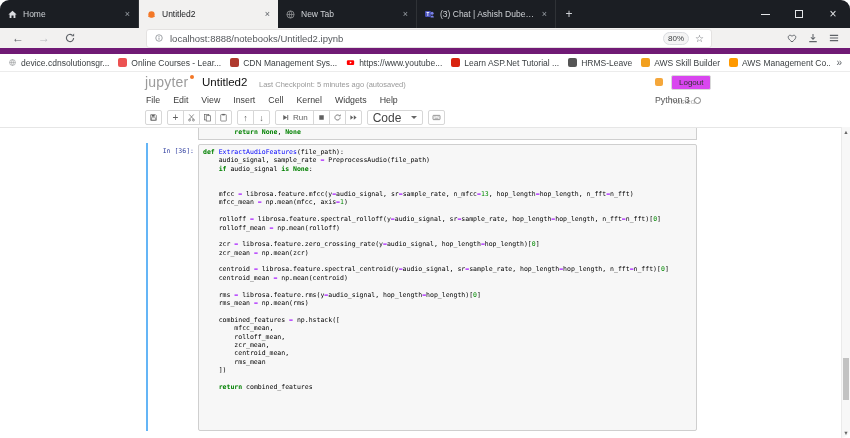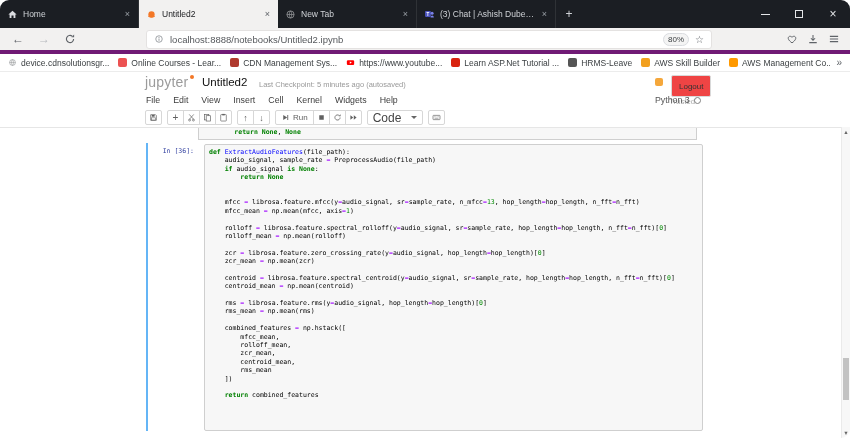--- a/index.html
+++ b/index.html
@@ -19,21 +19,21 @@
   .tab.active .tab-close{color:#5f6368;}
   .newtab{width:26px;display:flex;align-items:center;justify-content:center;color:#cfd2d6;font-size:12px;}
   .newtab::before{content:"+";}
   .wincontrols{margin-left:auto;display:flex;}
   .winbtn{width:34px;display:flex;align-items:center;justify-content:center;color:#e4e6e8;}
   .min-glyph{display:block;width:9px;border-top:1px solid #e4e6e8;}
   .max-glyph{display:block;width:8px;height:8px;border:1px solid #e4e6e8;}
   .winbtn.close::before{content:"×";font-size:12px;}
 
   
-  .navbar{position:absolute;top:28px;left:0;right:0;height:26px;background:#f2f1f0;border-bottom:4px solid #701a75;display:flex;align-items:center;padding:0 10px;}
+  .navbar{position:absolute;top:28px;left:0;right:0;height:26px;background:#f2f1f0;border-bottom:6px solid #701a75;display:flex;align-items:center;padding:0 10px;}
   .navic{width:16px;height:16px;display:flex;align-items:center;justify-content:center;color:#5f6368;font-size:12px;margin-right:10px;}
   .navic.fwd{color:#b6b9bd;}
   .navic svg{width:12px;height:12px;display:block;}
   .nav-back::before{content:"←";}
   .nav-fwd::before{content:"→";}
   .urlbox{margin-left:58px;width:566px;height:19px;background:#fff;border:1px solid #e4e2e1;border-radius:3px;display:flex;align-items:center;padding:0 7px;gap:6px;}
   .urlbox .ic svg{width:10px;height:10px;display:block;}
   .url{font-size:9.5px;color:#55585c;flex:1;white-space:nowrap;overflow:hidden;}
   .zoom{font-size:8px;color:#3c4043;border:1px solid #dadce0;background:#f4f4f4;border-radius:7px;padding:1px 4px;}
   .star{color:#5f6368;font-size:10px;}
@@ -51,21 +51,21 @@
   .bm-more{color:#5f6368;font-size:10px;margin-left:6px;}
   .bm-more::before{content:"»";}
 
   
   .jp{position:absolute;top:72px;left:0;right:0;bottom:0;background:#fff;color:#333;}
   .jp-logo{position:absolute;left:145px;top:2px;font-size:14px;color:#9b9b9b;letter-spacing:.2px;}
   .logo-dot{position:absolute;right:-6px;top:1px;width:4px;height:4px;border-radius:50%;background:#f37726;}
   .jp-title{position:absolute;left:202px;top:4px;font-size:11.5px;color:#111;}
   .jp-checkpoint{position:absolute;left:259px;top:8px;font-size:7.5px;color:#999;}
   .jp-ext{position:absolute;left:655px;top:6px;width:8px;height:8px;background:#f5a73b;border-radius:2px;}
-  .jp-logout{position:absolute;left:671px;top:3px;height:22px;padding:0 7px;font-size:8px;color:#333;background:#ef4444;border:1px solid #d9d9d9;border-radius:2px;font-family:inherit;}
+  .jp-logout{position:absolute;left:671px;top:3px;height:15px;padding:0 7px;font-size:8px;color:#333;background:#d946ef;border:1px solid #d9d9d9;border-radius:2px;font-family:inherit;}
   .jp-menus{position:absolute;left:146px;top:23px;display:flex;gap:13px;font-size:8.8px;color:#3c3c3c;}
   .jp-trusted{position:absolute;left:621px;top:25px;font-size:7.8px;color:#aaa;margin-left:48px;}
   .jp-kernel{position:absolute;left:655px;top:23px;display:flex;align-items:center;gap:4px;font-size:8.8px;color:#555;}
   .kcirc{width:7px;height:7px;border:1px solid #828282;border-radius:50%;}
   .jp-toolbar{position:absolute;left:145px;top:38px;display:flex;align-items:center;gap:5px;}
   .tgroup{display:flex;}
   .tbtn{height:15px;min-width:17px;display:flex;align-items:center;justify-content:center;background:#fff;border:1px solid #d7d7d7;border-radius:2px;padding:0 2px;color:#616161;font-size:9px;font-family:inherit;}
   .tgroup .tbtn{border-radius:0;margin-left:-1px;}
   .tgroup .tbtn:first-child{border-radius:2px 0 0 2px;margin-left:0;}
   .tgroup .tbtn:last-child{border-radius:0 2px 2px 0;}
@@ -77,21 +77,21 @@
   .arrow-down-btn::before{content:"↓";}
   .plus-btn::before{content:"+";font-size:10px;}
   .jp-divider{position:absolute;left:0;right:0;top:55px;border-top:1px solid #e6e6e6;}
 
   
   .codefont{font-family:"DejaVu Sans Mono","Liberation Mono",monospace;}
   .cl{height:8.4px;line-height:8.4px;font-size:6.5px;white-space:pre;color:#000;}
   .prev-cell{position:absolute;left:198px;top:56px;width:499px;height:12px;background:#f7f7f7;border:1px solid #cfcfcf;border-top:none;overflow:hidden;padding-left:4px;}
   .selbar{position:absolute;left:146px;top:71px;width:2px;height:288px;background:#64b5f6;}
   .prompt{position:absolute;left:146px;top:75px;width:48px;text-align:right;color:#303f9f;font-size:6.5px;line-height:8px;}
-  .input{position:absolute;left:204px;top:72px;width:499px;height:287px;background:#f7f7f7;border:1px solid #cfcfcf;border-radius:2px;padding:3px 0 0 4px;overflow:hidden;}
+  .input{position:absolute;left:198px;top:72px;width:499px;height:287px;background:#f7f7f7;border:1px solid #cfcfcf;border-radius:2px;padding:3px 0 0 4px;overflow:hidden;}
   .tk-t{color:#000;}
   .tk-k{color:#008000;font-weight:bold;}
   .tk-d{color:#0000ff;}
   .tk-o{color:#aa22ff;font-weight:bold;}
   .tk-n{color:#008800;}
   .tk-c{color:#408080;font-style:italic;}
 
   
   .sb{position:absolute;top:55px;right:0;bottom:0;width:9px;background:#f7f7f7;border-left:1px solid #eaeaea;}
   .sb-up,.sb-down{height:10px;text-align:center;font-size:5.5px;color:#666;line-height:10px;}
@@ -351,21 +351,20 @@
         </div>
       </div>
 
     <div class="selbar"></div>
     <div class="prompt codefont">In [36]:</div>
     <div class="input codefont">
         <div id="codelines">
           <div class="cl"><span class="tk-k">def</span><span class="tk-t"> </span><span class="tk-d">ExtractAudioFeatures</span><span class="tk-t">(file_path):</span></div>
           <div class="cl"><span class="tk-t">    audio_signal, sample_rate </span><span class="tk-o">=</span><span class="tk-t"> PreprocessAudio(file_path)</span></div>
           <div class="cl"><span class="tk-t">    </span><span class="tk-k">if</span><span class="tk-t"> audio_signal </span><span class="tk-k">is</span><span class="tk-t"> </span><span class="tk-k">None</span><span class="tk-t">:</span></div>
-          <div class="cl"><span class="tk-t">        </span><span class="tk-k">return</span><span class="tk-t"> </span><span class="tk-k">None</span></div>
           <div class="cl">&nbsp;</div>
           <div class="cl">&nbsp;</div>
           <div class="cl"><span class="tk-t">    mfcc </span><span class="tk-o">=</span><span class="tk-t"> librosa.feature.mfcc(y</span><span class="tk-o">=</span><span class="tk-t">audio_signal, sr</span><span class="tk-o">=</span><span class="tk-t">sample_rate, n_mfcc</span><span class="tk-o">=</span><span class="tk-n">13</span><span class="tk-t">, hop_length</span><span class="tk-o">=</span><span class="tk-t">hop_length, n_fft</span><span class="tk-o">=</span><span class="tk-t">n_fft)</span></div>
           <div class="cl"><span class="tk-t">    mfcc_mean </span><span class="tk-o">=</span><span class="tk-t"> np.mean(mfcc, axis</span><span class="tk-o">=</span><span class="tk-n">1</span><span class="tk-t">)</span></div>
           <div class="cl">&nbsp;</div>
           <div class="cl"><span class="tk-t">    rolloff </span><span class="tk-o">=</span><span class="tk-t"> librosa.feature.spectral_rolloff(y</span><span class="tk-o">=</span><span class="tk-t">audio_signal, sr</span><span class="tk-o">=</span><span class="tk-t">sample_rate, hop_length</span><span class="tk-o">=</span><span class="tk-t">hop_length, n_fft</span><span class="tk-o">=</span><span class="tk-t">n_fft)[</span><span class="tk-n">0</span><span class="tk-t">]</span></div>
           <div class="cl"><span class="tk-t">    rolloff_mean </span><span class="tk-o">=</span><span class="tk-t"> np.mean(rolloff)</span></div>
           <div class="cl">&nbsp;</div>
           <div class="cl"><span class="tk-t">    zcr </span><span class="tk-o">=</span><span class="tk-t"> librosa.feature.zero_crossing_rate(y</span><span class="tk-o">=</span><span class="tk-t">audio_signal, hop_length</span><span class="tk-o">=</span><span class="tk-t">hop_length)[</span><span class="tk-n">0</span><span class="tk-t">]</span></div>
           <div class="cl"><span class="tk-t">    zcr_mean </span><span class="tk-o">=</span><span class="tk-t"> np.mean(zcr)</span></div>

